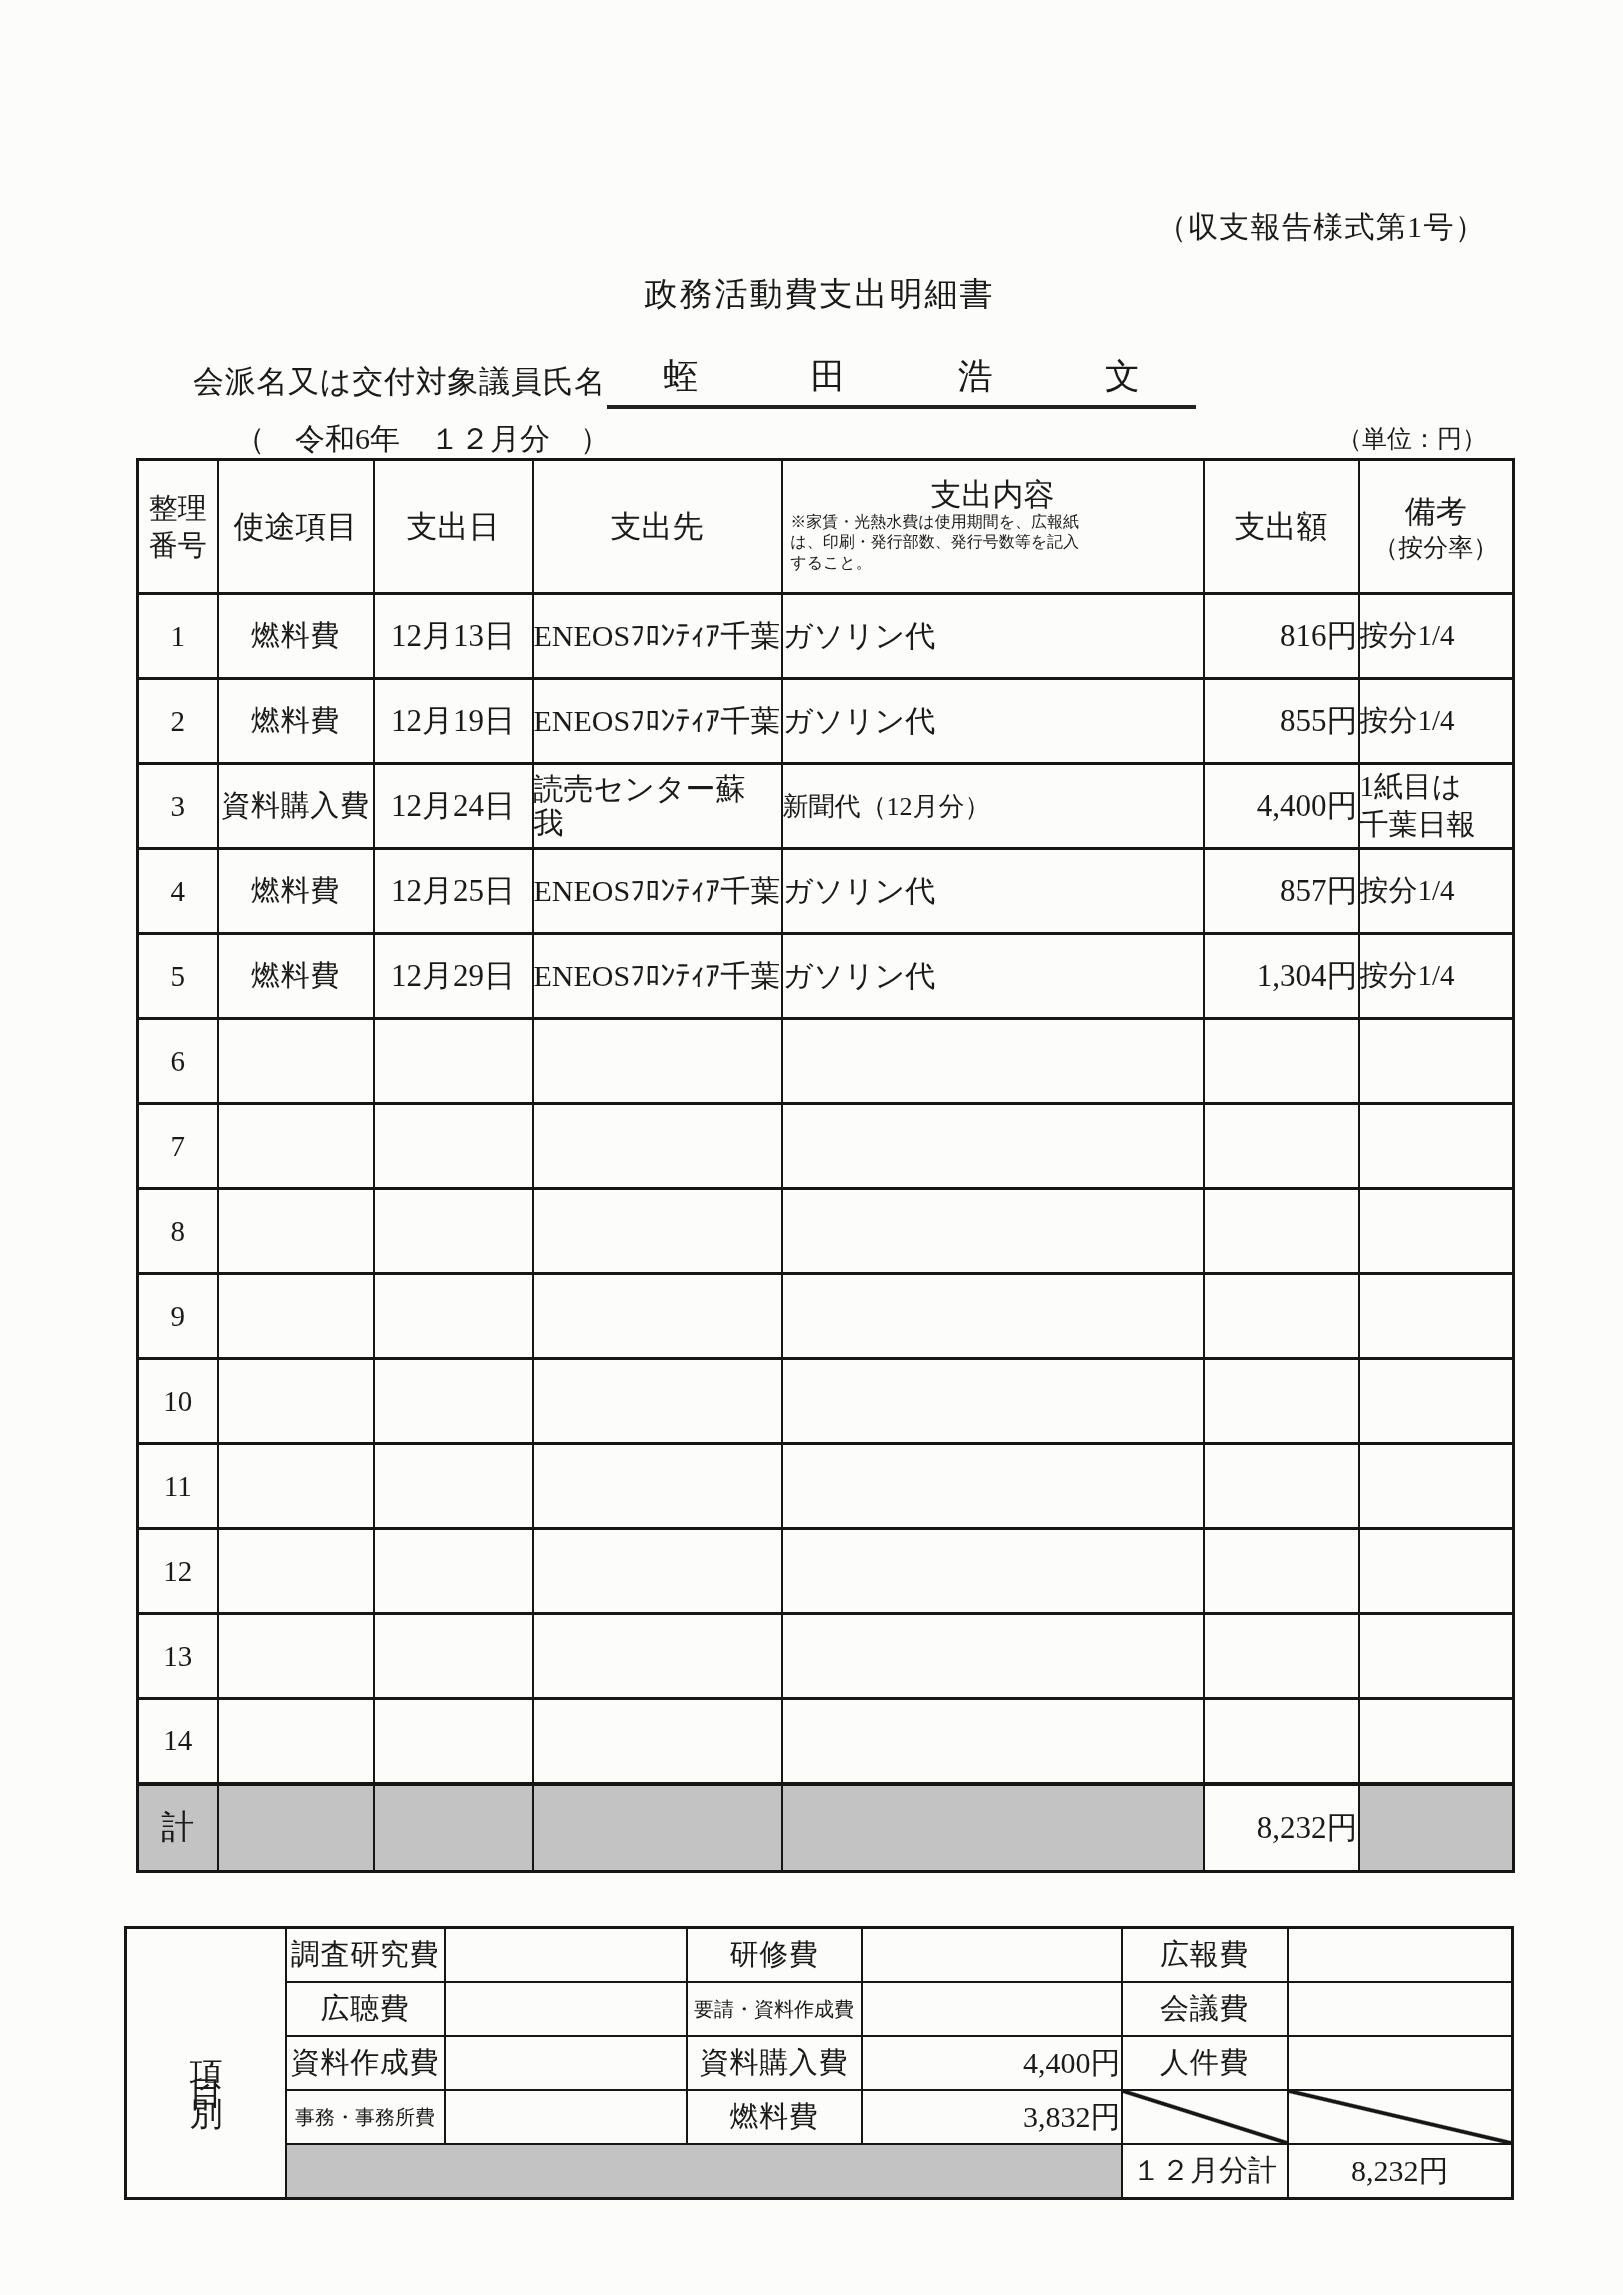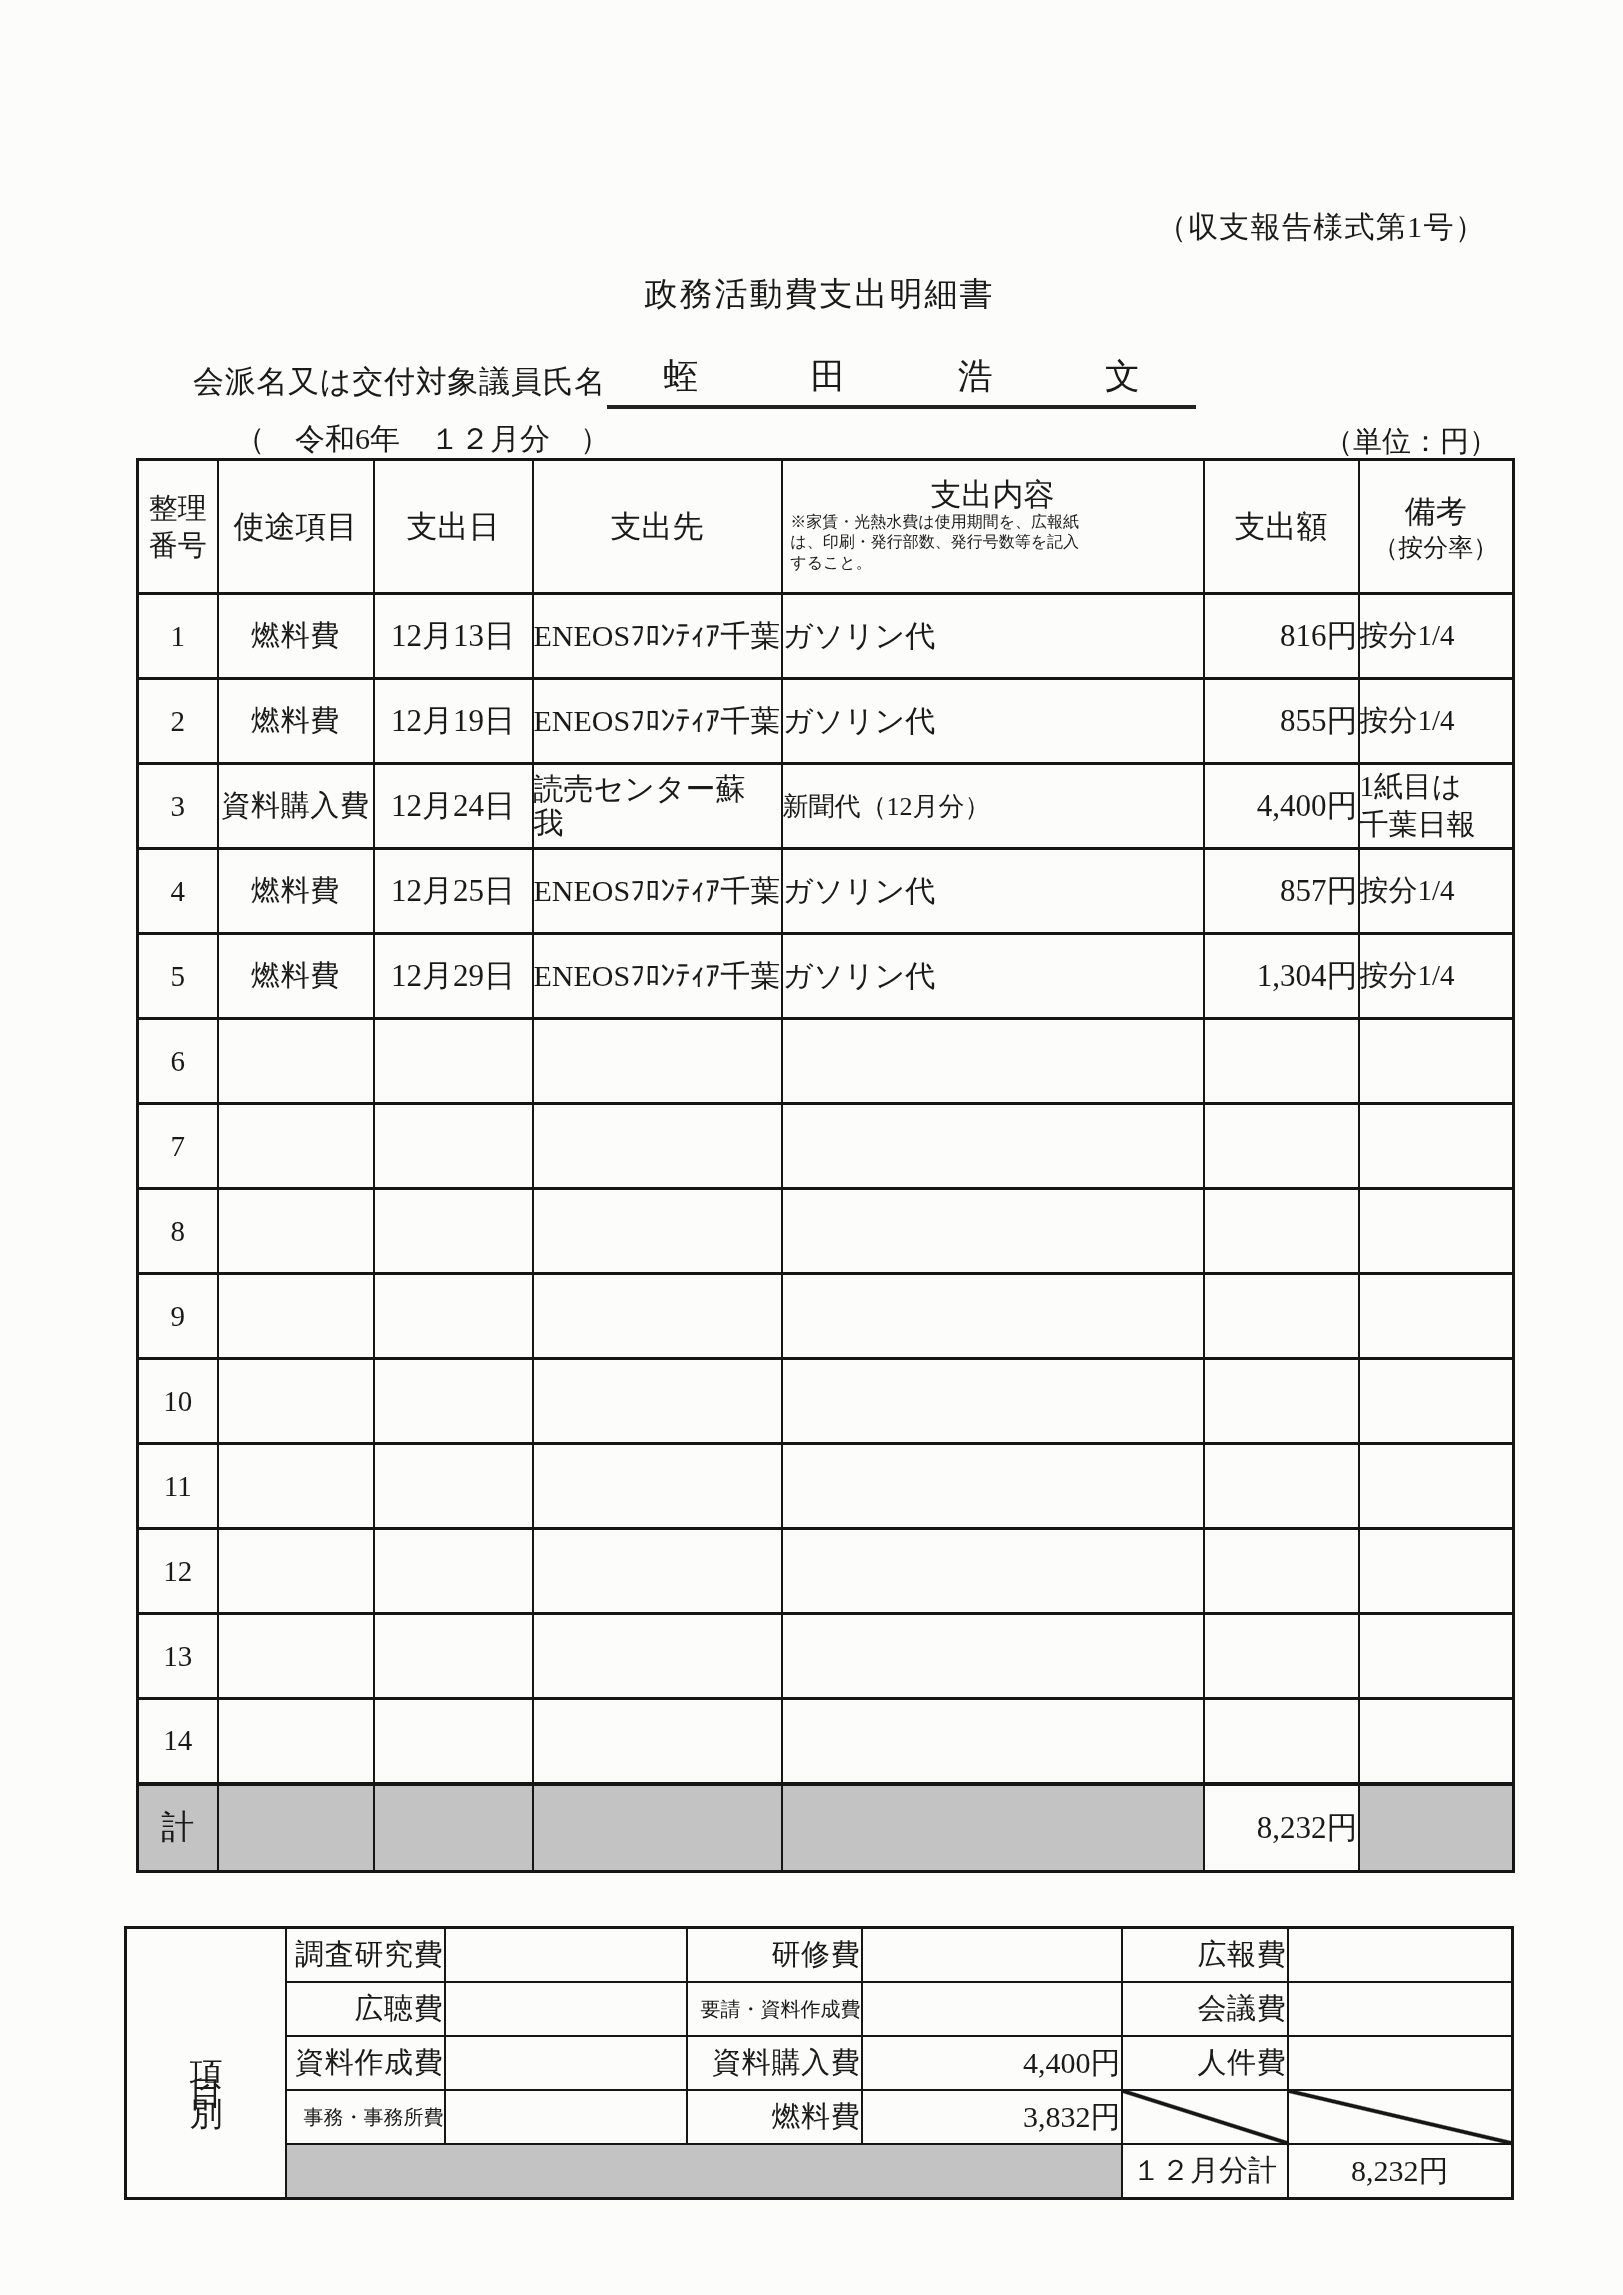--- a/index.html
+++ b/index.html
@@ -12,21 +12,21 @@
     overflow:hidden;
   }
   
   .form-number{position:absolute;top:207px;right:137px;font-size:30px;letter-spacing:1.3px;}
   .doc-title{position:absolute;top:264px;left:0;width:100%;text-align:center;font-size:33px;font-weight:normal;letter-spacing:2px;margin:8px;}
   .name-line{position:absolute;top:353px;left:193px;display:flex;align-items:flex-end;}
   .name-label{font-size:31px;letter-spacing:0.7px;padding-bottom:6.5px;}
   .name-underline{width:589px;margin-left:1.3px;border-bottom:4.6px solid #222;display:flex;justify-content:space-around;padding-bottom:5.2px;}
   .name-char{font-size:35px;}
   .period-label{position:absolute;top:419px;left:235px;font-size:30px;}
-  .unit-label{position:absolute;top:422px;right:125px;font-size:29px;}
+  .unit-label{position:absolute;top:422px;right:136px;font-size:25px;}
 
   
   table{border-collapse:collapse;table-layout:fixed;}
   .main-table{position:absolute;top:458px;left:136px;width:1375px;}
   .main-table th,.main-table td{
     border-left:2px solid #161616;border-right:2px solid #161616;
     border-top:3.3px solid #161616;border-bottom:3.3px solid #161616;
     padding:0;overflow:hidden;vertical-align:middle;
   }
   .main-table{border:3.9px solid #161616;}
@@ -55,21 +55,21 @@
   .summary-table td{
     border-left:2px solid #161616;border-right:2px solid #161616;
     border-top:2.6px solid #161616;border-bottom:2.6px solid #161616;
     padding:0;overflow:hidden;vertical-align:middle;height:52px;
   }
   .vlabel{
     writing-mode:vertical-rl;text-orientation:upright;
     font-size:33px;letter-spacing:0.55em;text-align:center;
     vertical-align:middle;
   }
-  .sum-label{font-size:29px;text-align:right;padding-left:9.2px;letter-spacing:0.7px;}
+  .sum-label{font-size:29px;text-align:center;padding-left:9.2px;letter-spacing:0.7px;}
   .sum-label.small{font-size:20px;letter-spacing:0;}
   .sum-value{font-size:30px;text-align:right;padding-right:26px;}
   .sum-total-label{font-size:29px;text-align:center;}
   .sum-total-value{font-size:30px;text-align:center;}
   .diag{
     background:linear-gradient(to top right,
       transparent calc(50% - 2.6px),
       #161616 calc(50% - 1.3px),
       #161616 calc(50% + 1.3px),
       transparent calc(50% + 2.6px));

